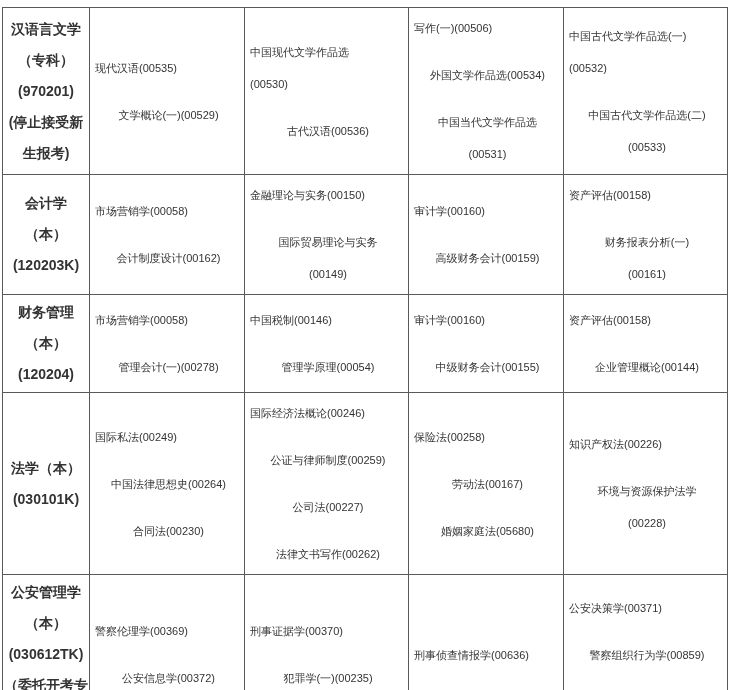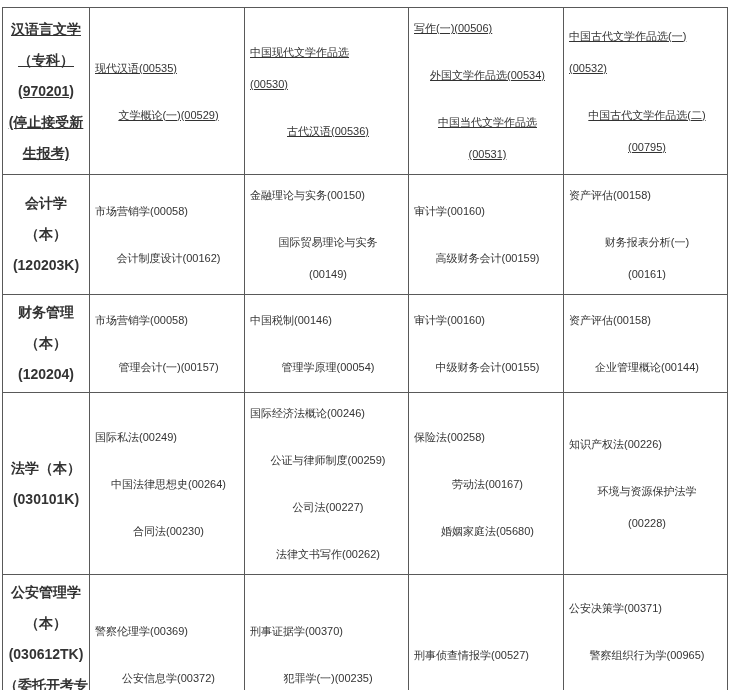--- a/index.html
+++ b/index.html
@@ -57,21 +57,21 @@
 
 <table class="schedule">
   <colgroup>
     <col style="width:87px">
     <col style="width:155px">
     <col style="width:164px">
     <col style="width:155px">
     <col style="width:164px">
   </colgroup>
   <tbody>
-      <tr style="height: 157px; text-decoration: underline;">
+      <tr style="height: 157px;">
         <td class="major-cell">
           <div class="major-text">汉语言文学
 （专科）
 (970201)
 (停止接受新生报考)</div>
         </td>
         <td class="courses-cell">
           <div class="course">现代汉语(00535)</div>
           <div class="course">文学概论(一)(00529)</div>
         </td>
@@ -83,21 +83,21 @@
         <td class="courses-cell">
           <div class="course">写作(一)(00506)</div>
           <div class="course">外国文学作品选(00534)</div>
           <div class="course">中国当代文学作品选
 (00531)</div>
         </td>
         <td class="courses-cell">
           <div class="course">中国古代文学作品选(一)
 (00532)</div>
           <div class="course">中国古代文学作品选(二)
-(00795)</div>
+(00533)</div>
         </td>
       </tr>
       <tr style="height: 113px;">
         <td class="major-cell">
           <div class="major-text">会计学
 （本）
 (120203K)</div>
         </td>
         <td class="courses-cell">
           <div class="course">市场营销学(00058)</div>
@@ -119,21 +119,21 @@
         </td>
       </tr>
       <tr style="height: 85px;">
         <td class="major-cell">
           <div class="major-text">财务管理
 （本）
 (120204)</div>
         </td>
         <td class="courses-cell">
           <div class="course">市场营销学(00058)</div>
-          <div class="course">管理会计(一)(00157)</div>
+          <div class="course">管理会计(一)(00278)</div>
         </td>
         <td class="courses-cell">
           <div class="course">中国税制(00146)</div>
           <div class="course">管理学原理(00054)</div>
         </td>
         <td class="courses-cell">
           <div class="course">审计学(00160)</div>
           <div class="course">中级财务会计(00155)</div>
         </td>
         <td class="courses-cell">
@@ -177,22 +177,22 @@
         </td>
         <td class="courses-cell">
           <div class="course">警察伦理学(00369)</div>
           <div class="course">公安信息学(00372)</div>
         </td>
         <td class="courses-cell">
           <div class="course">刑事证据学(00370)</div>
           <div class="course">犯罪学(一)(00235)</div>
         </td>
         <td class="courses-cell">
-          <div class="course">刑事侦查情报学(00527)</div>
+          <div class="course">刑事侦查情报学(00636)</div>
         </td>
         <td class="courses-cell">
           <div class="course">公安决策学(00371)</div>
-          <div class="course">警察组织行为学(00965)</div>
+          <div class="course">警察组织行为学(00859)</div>
           <div class="course">涉外警务概论(00373)</div>
         </td>
       </tr>
     </tbody>
 </table>
 
 </body></html>

